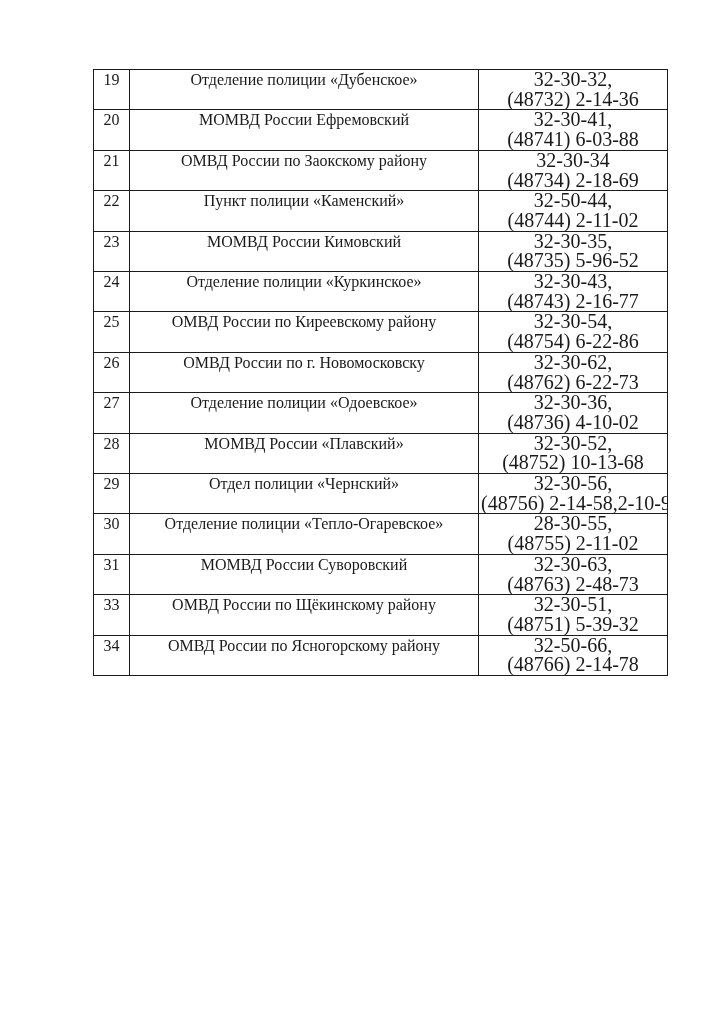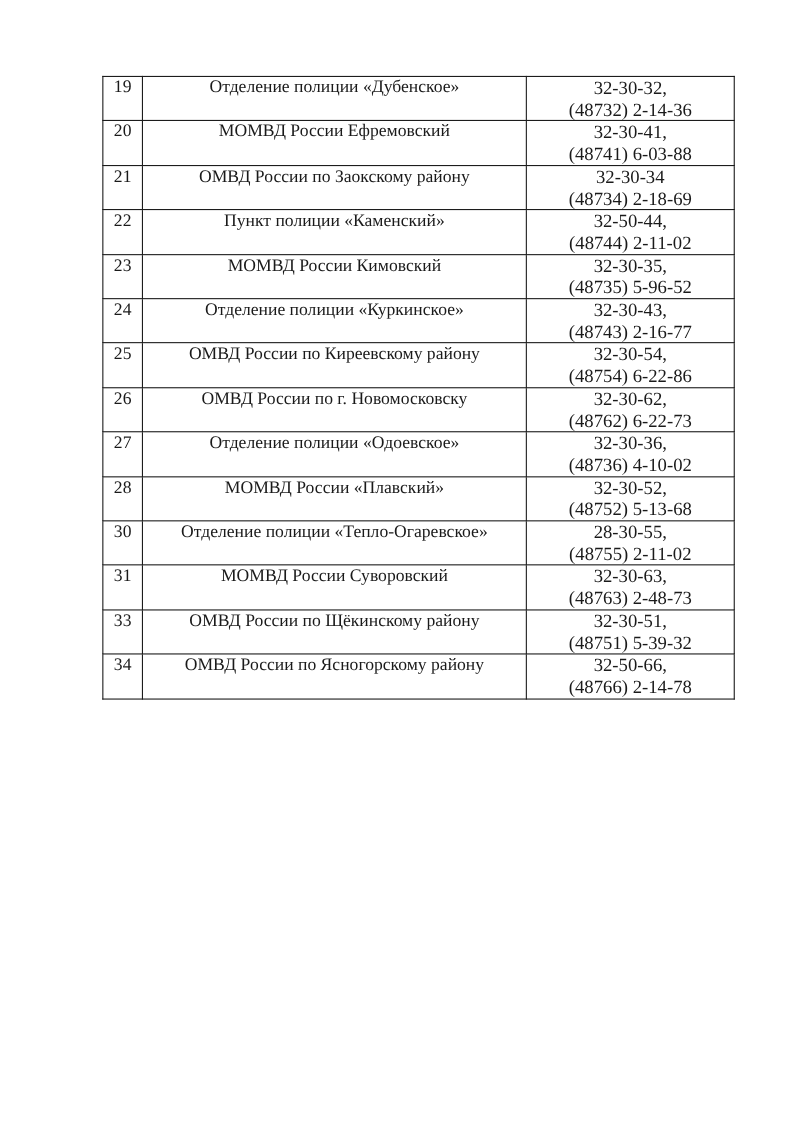--- a/index.html
+++ b/index.html
@@ -34,21 +34,21 @@
     border: 1px solid #1c1c1c;
     vertical-align: top;
     padding: 0 2px;
     height: 39.7px;
     text-align: center;
     overflow: hidden;
     white-space: nowrap;
   }
   td.cell-num  { text-align: center; }
   td.cell-name { text-align: center; }
-  td.cell-tel  { text-align: center; font-size: 17px; }
+  td.cell-tel  { text-align: center; font-size: 20px; }
   .tel-line { display: block; }
 </style>
 </head>
 <body>
 
 <div class="page">
   <table class="phone-table">
     <colgroup>
       <col class="c-num">
       <col class="c-name">
@@ -134,24 +134,32 @@
       <span class="tel-line">32-30-36,</span>
       <span class="tel-line">(48736) 4-10-02</span>
     </td>
   </tr>
 
   <tr>
     <td class="cell-num">28</td>
     <td class="cell-name">МОМВД России «Плавский»</td>
     <td class="cell-tel">
       <span class="tel-line">32-30-52,</span>
-      <span class="tel-line">(48752) 5-13-68</span>
+      <span class="tel-line">(48752) 10-13-68</span>
     </td>
   </tr>
 
+  <tr>
+    <td class="cell-num">29</td>
+    <td class="cell-name">Отдел полиции «Чернский»</td>
+    <td class="cell-tel">
+      <span class="tel-line">32-30-56,</span>
+      <span class="tel-line">(48756) 2-14-58,2-10-90</span>
+    </td>
+  </tr>
 
   <tr>
     <td class="cell-num">30</td>
     <td class="cell-name">Отделение полиции «Тепло-Огаревское»</td>
     <td class="cell-tel">
       <span class="tel-line">28-30-55,</span>
       <span class="tel-line">(48755) 2-11-02</span>
     </td>
   </tr>
 

